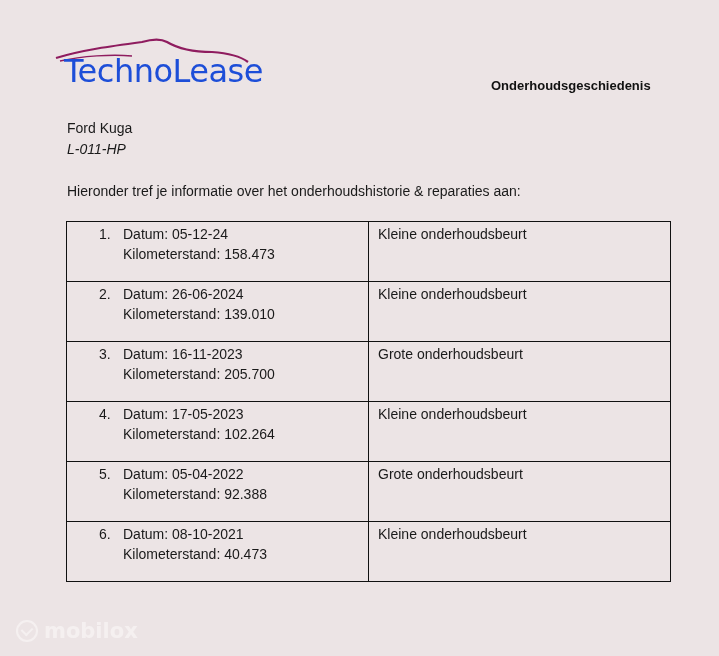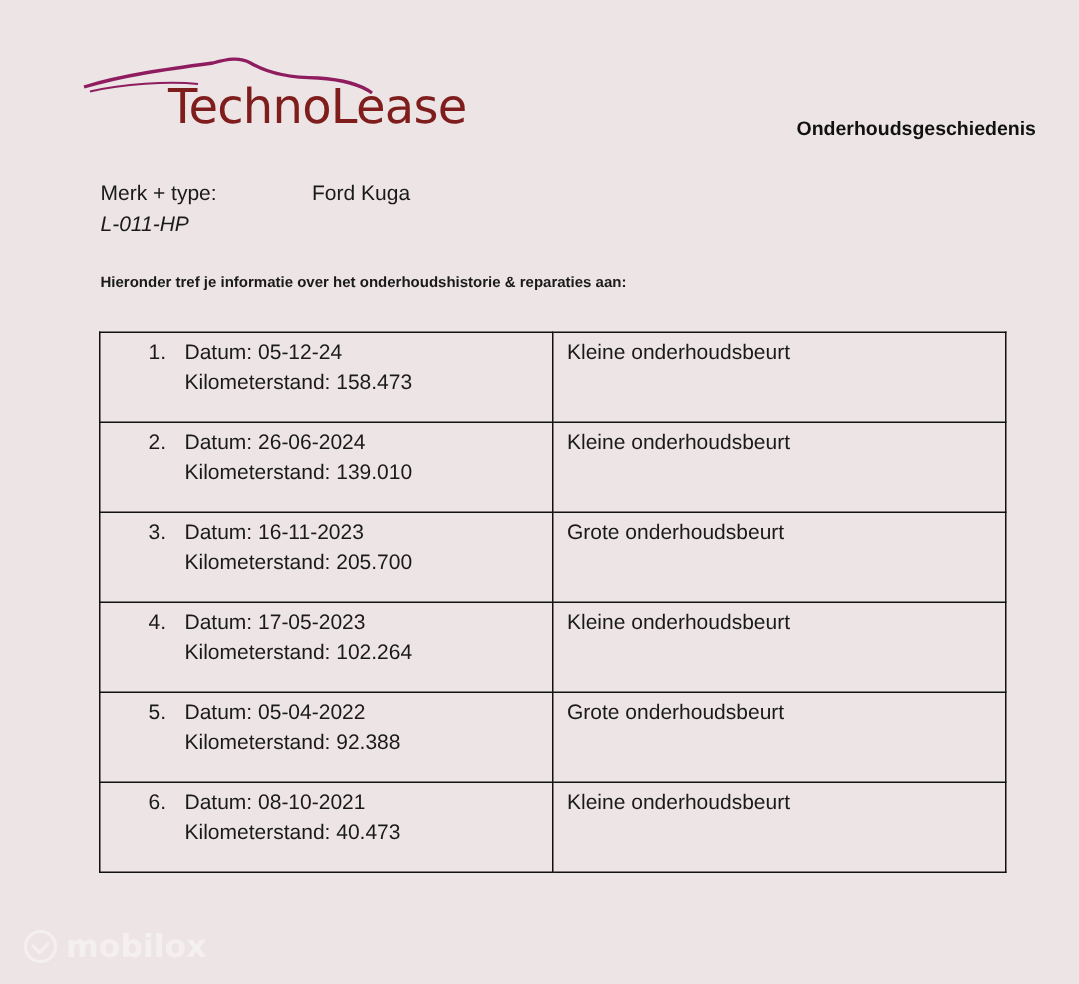--- a/index.html
+++ b/index.html
@@ -10,34 +10,33 @@
       overflow: hidden;
       font-family: "Liberation Sans", "DejaVu Sans", sans-serif;
       color: #1a1a1a;
     }
     .logo {
       position: absolute; left: 52px; top: 34px; width: 200px; height: 60px;
     }
     .logo svg { position: absolute; left: 0; top: 0; }
     .logo-text {
       position: absolute; left: 12px; top: 18px;
-      font-size: 32px; color: #7f1d1d; letter-spacing: -0.5px;
+      font-size: 32px; color: #1d4ed8; letter-spacing: -0.5px;
       font-family: "DejaVu Sans", sans-serif;
-      margin-left: 48px;
     }
     .doc-title {
       position: absolute; left: 491px; top: 78px;
-      font-size: 13px; font-weight: bold; color: #111; margin-left: 40px;
+      font-size: 13px; font-weight: bold; color: #111;
     }
     .meta { position: absolute; left: 67px; top: 120px; font-size: 14px; }
     .meta-row { height: 21px; display: flex; }
     .meta-label { width: 141px; }
     .meta-value.italic { font-style: italic; }
     .intro {
-      position: absolute; left: 67px; top: 183px; font-size: 10px; font-weight: bold;
+      position: absolute; left: 67px; top: 183px; font-size: 14px;
     }
     table.history {
       position: absolute; left: 66px; top: 221px;
       border-collapse: collapse;
       width: 605px;
     }
     table.history td {
       border: 1px solid #111;
       vertical-align: top;
       height: 57px;
@@ -73,21 +72,20 @@
     <path d="M4 24 C 30 16, 60 12, 90 8 C 100 5, 108 4, 115 8 C 125 14, 140 18, 160 18 C 175 19, 188 22, 196 28" fill="none" stroke="#8f1c5f" stroke-width="2.2"></path>
     <path d="M8 27 C 30 22, 60 20, 80 22" fill="none" stroke="#8f1c5f" stroke-width="1.4"></path>
   </svg>
   <div class="logo-text">TechnoLease</div>
 </div>
 
 <div class="doc-title">Onderhoudsgeschiedenis</div>
 
 <div class="meta">
   <div class="meta-row">
-    <span class="meta-label">Merk + type:</span>
     <span class="meta-value">Ford Kuga</span>
   </div>
   <div class="meta-row">
     <span class="meta-value italic">L-011-HP</span>
   </div>
 </div>
 
 <div class="intro">Hieronder tref je informatie over het onderhoudshistorie &amp; reparaties aan:</div>
 
 <table class="history">

